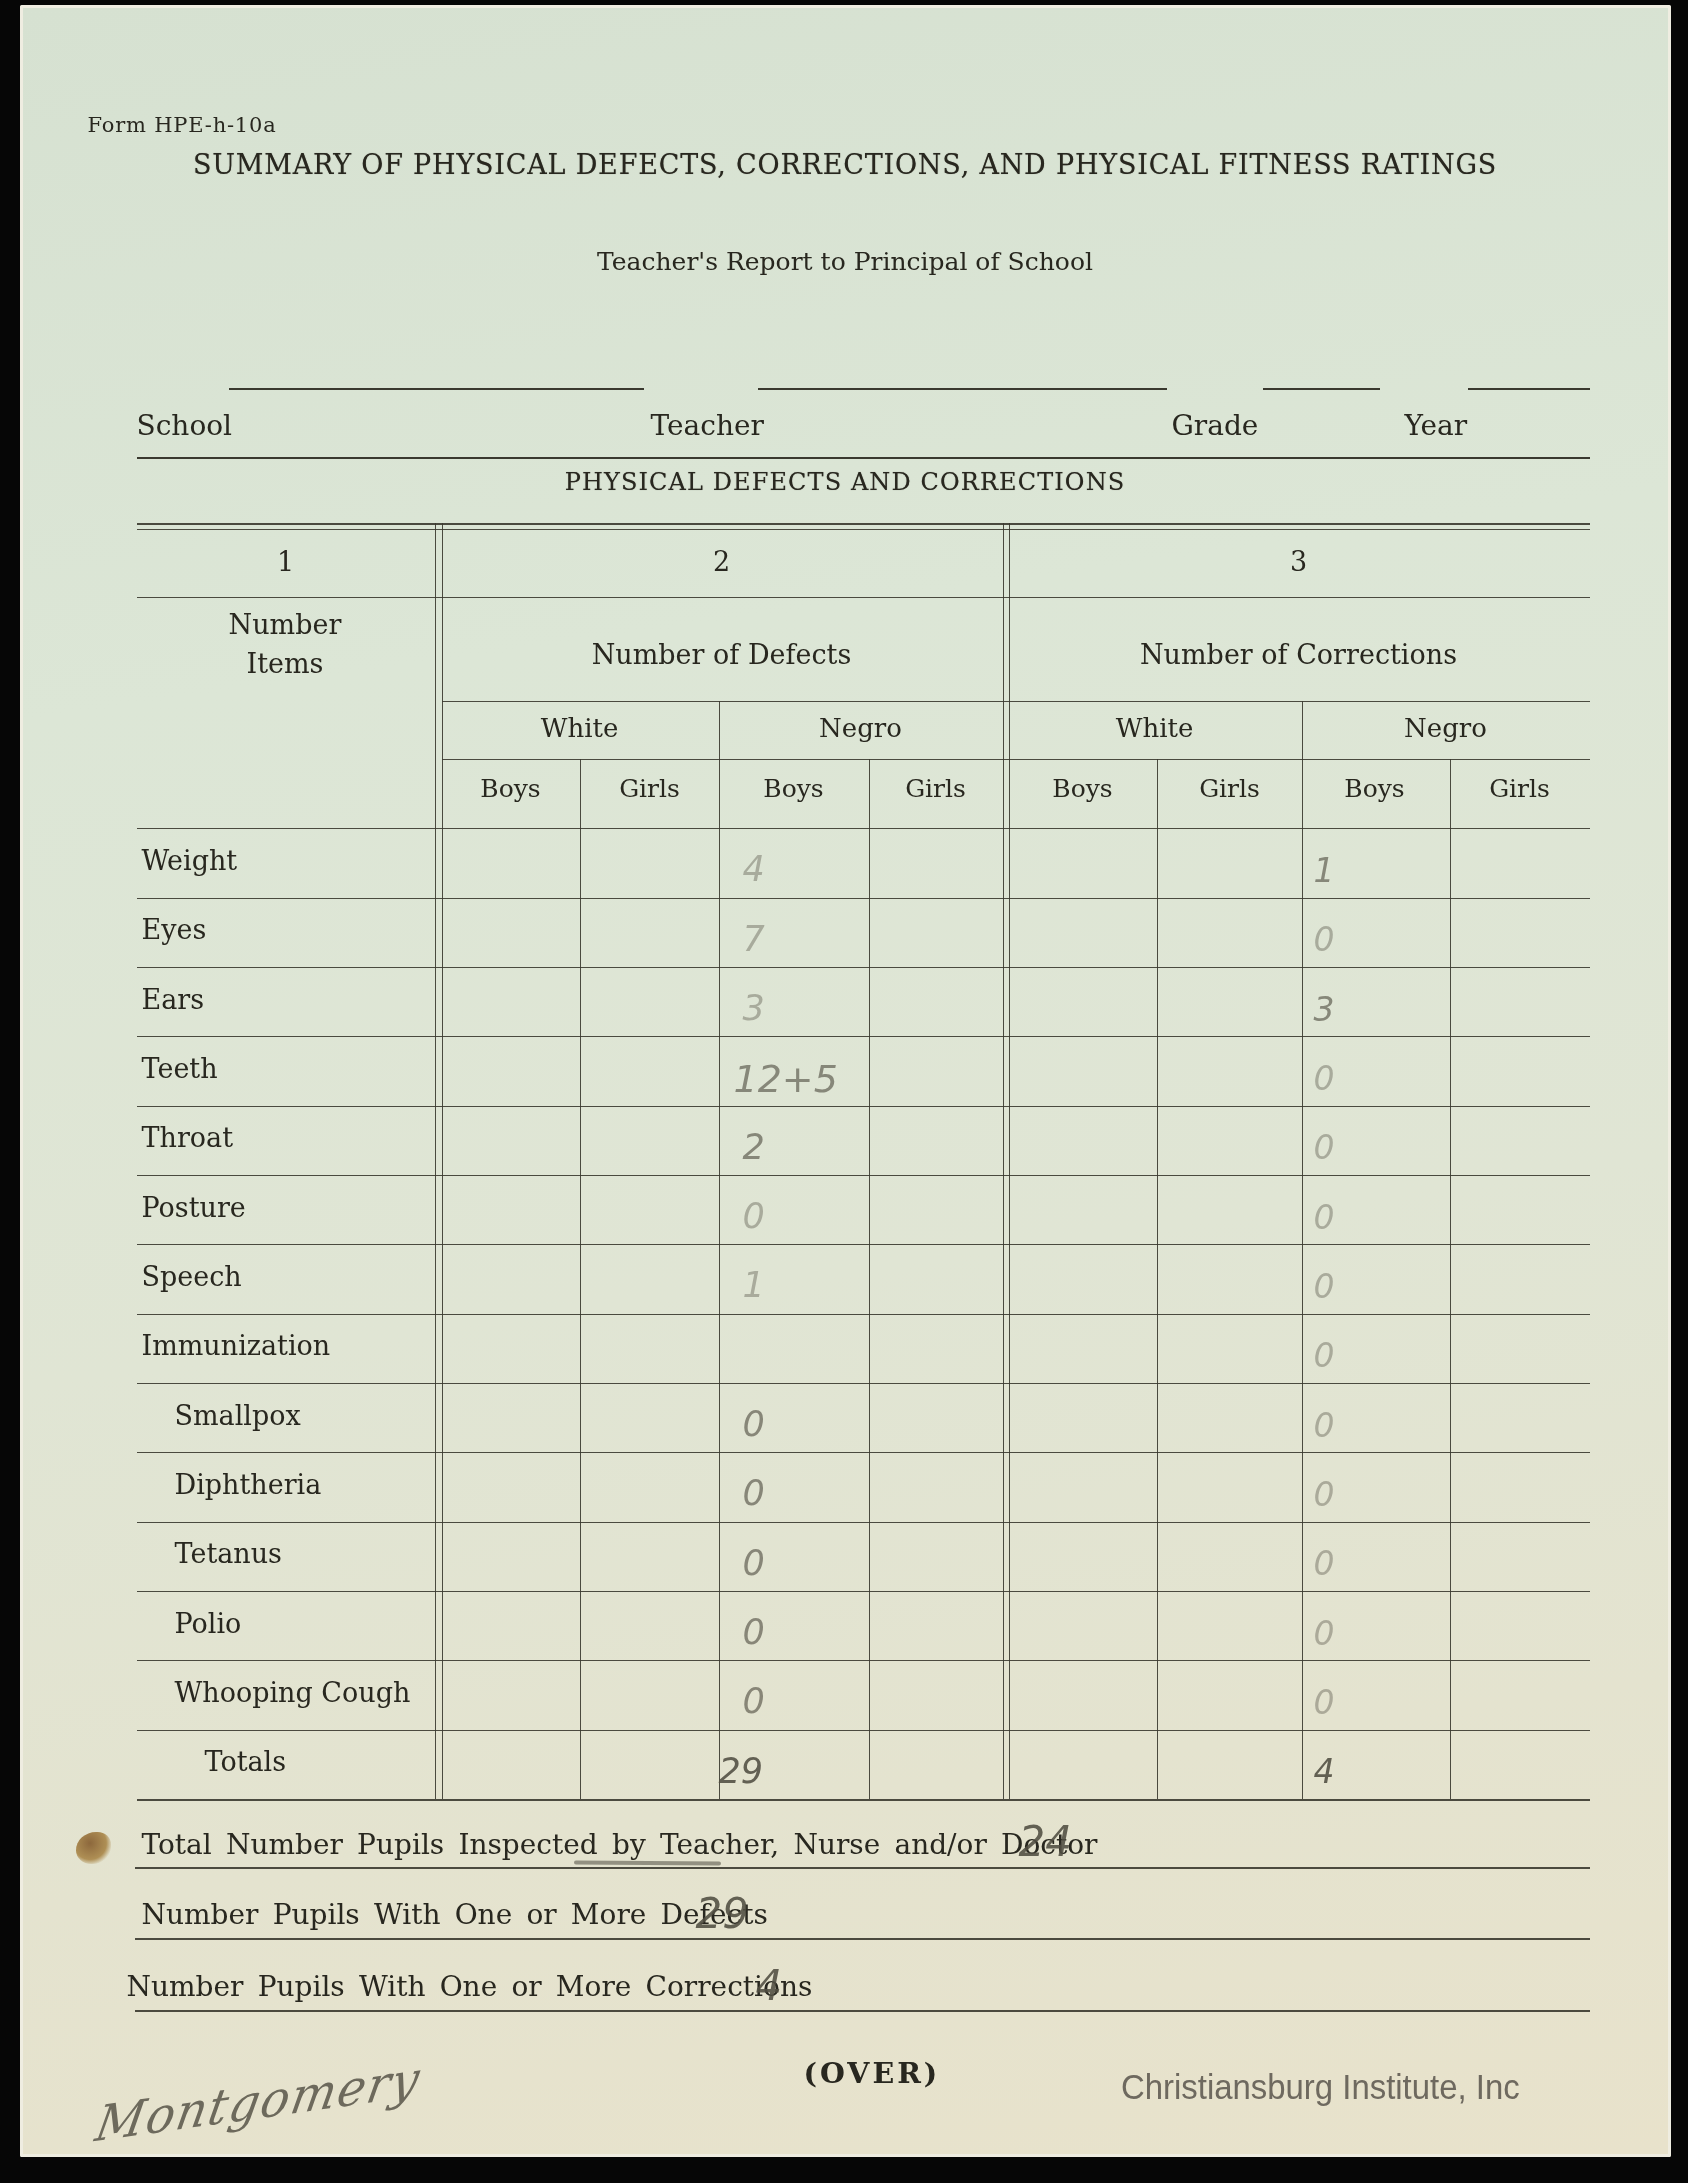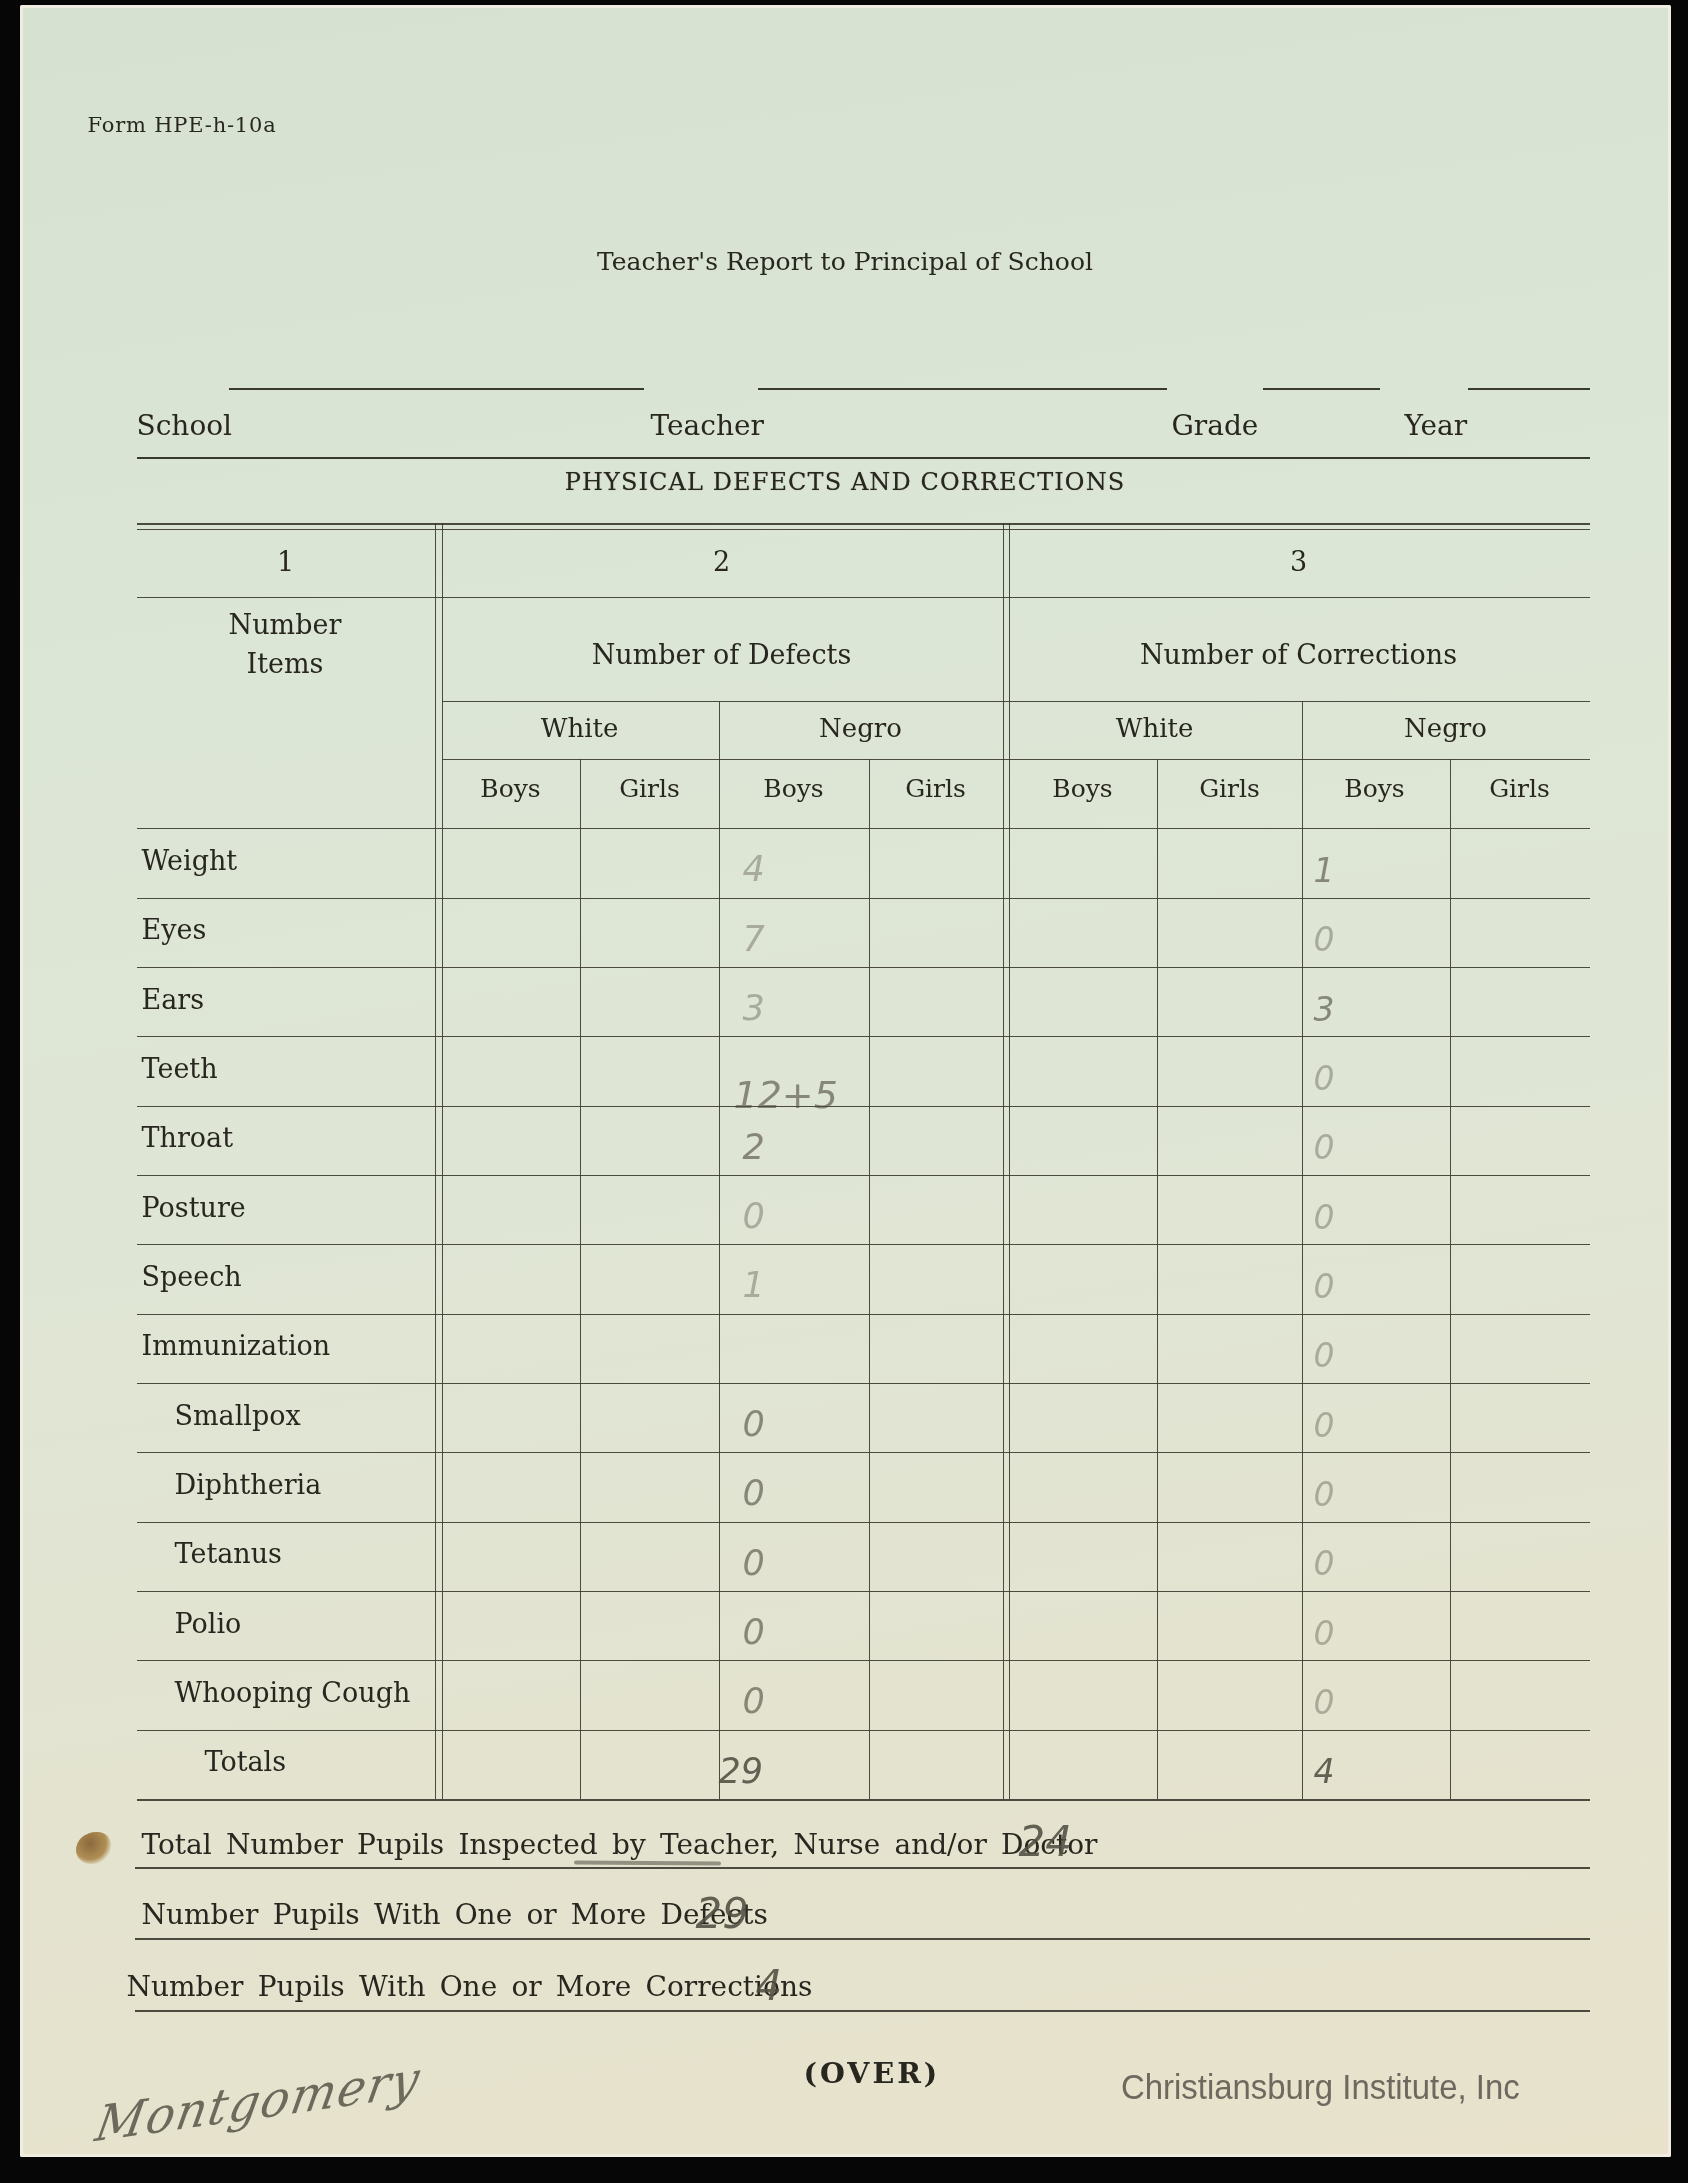--- a/index.html
+++ b/index.html
@@ -35,20 +35,21 @@
          border-radius:60% 40% 55% 45%;}
   .teacher-pencil{position:absolute;left:551px;top:1853px;width:147px;height:3.8px;
                   background:#4f4c42;opacity:.55;transform:rotate(.4deg);border-radius:2.3px;}
 </style>
 </head>
 <body>
 
 <div class="paper">
 
   <div class="print form-id">Form  HPE-h-10a</div>
+  <div class="print ctr title inky">SUMMARY OF PHYSICAL DEFECTS, CORRECTIONS, AND PHYSICAL FITNESS RATINGS</div>
   <div class="print ctr subtitle">Teacher's Report to Principal of School</div>
 
   <div>
     <span class="print idlbl" style="left:114px">School</span>
     <div class="rule" style="left:206px;top:380px;width:415px;height:2.3px"></div>
     <span class="print idlbl" style="left:628px">Teacher</span>
     <div class="rule" style="left:735px;top:380px;width:409px;height:2.3px"></div>
     <span class="print idlbl" style="left:1149px">Grade</span>
     <div class="rule" style="left:1240px;top:380px;width:117px;height:2.3px"></div>
     <span class="print idlbl" style="left:1382px">Year</span>
@@ -110,21 +111,21 @@
       <div class="print" style="left: 119px; top: 837px; font-size: 27px;">Weight</div>
       <div class="pencil pl" style="left: 720px; top: 841px; font-size: 35px;">4</div>
       <div class="pencil pm" style="left: 1291px; top: 843px; font-size: 33px;">1</div>
       <div class="print" style="left: 119px; top: 906px; font-size: 27px;">Eyes</div>
       <div class="pencil pl" style="left: 720px; top: 911px; font-size: 35px;">7</div>
       <div class="pencil pl" style="left: 1291px; top: 912px; font-size: 33px;">0</div>
       <div class="print" style="left: 119px; top: 976px; font-size: 27px;">Ears</div>
       <div class="pencil pl" style="left: 720px; top: 980px; font-size: 35px;">3</div>
       <div class="pencil pm" style="left: 1291px; top: 982px; font-size: 33px;">3</div>
       <div class="print" style="left: 119px; top: 1045px; font-size: 27px;">Teeth</div>
-      <div class="pencil pm" style="left: 711px; top: 1049px; font-size: 38px; margin-top: 16px;">12+5</div>
+      <div class="pencil pm" style="left: 711px; top: 1049px; font-size: 38px;">12+5</div>
       <div class="pencil pl" style="left: 1291px; top: 1051px; font-size: 33px;">0</div>
       <div class="print" style="left: 119px; top: 1114px; font-size: 27px;">Throat</div>
       <div class="pencil pm" style="left: 720px; top: 1119px; font-size: 35px;">2</div>
       <div class="pencil pl" style="left: 1291px; top: 1120px; font-size: 33px;">0</div>
       <div class="print" style="left: 119px; top: 1184px; font-size: 27px;">Posture</div>
       <div class="pencil pl" style="left: 720px; top: 1188px; font-size: 35px;">0</div>
       <div class="pencil pl" style="left: 1291px; top: 1190px; font-size: 33px;">0</div>
       <div class="print" style="left: 119px; top: 1253px; font-size: 27px;">Speech</div>
       <div class="pencil pl" style="left: 720px; top: 1257px; font-size: 35px;">1</div>
       <div class="pencil pl" style="left: 1291px; top: 1259px; font-size: 33px;">0</div>

